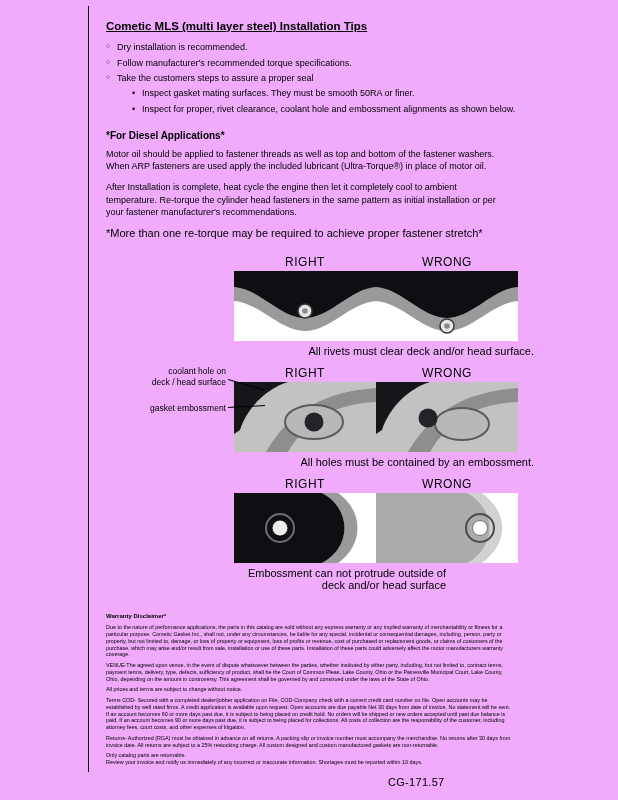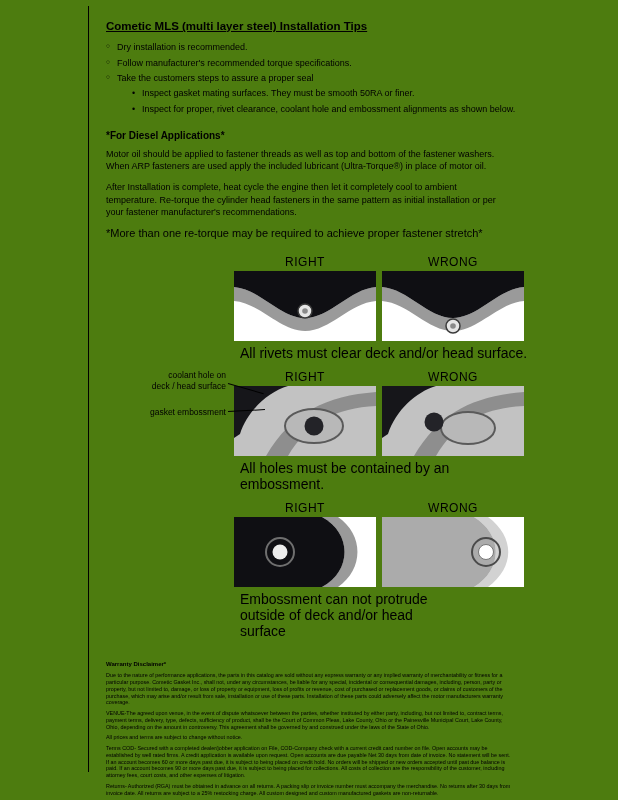--- a/index.html
+++ b/index.html
@@ -1,41 +1,41 @@
 <!DOCTYPE html>
 <html><head>
 <meta charset="utf-8">
 <style>
   html,body { margin:0; padding:0; background:#ffffff; }
   .page {
-    position:relative; width:618px; height:800px; background:#4d7c0f;
+    position:relative; width:618px; height:800px; background:#f0abfc;
     font-family:"Liberation Sans", sans-serif; color:#000; overflow:hidden;
   }
   .left-rule { position:absolute; left:88px; top:6px; width:1px; height:766px; background:#000; }
   .content { position:absolute; left:106px; top:20px; width:478px; }
 
   .title { font-size:11.5px; font-weight:bold; text-decoration:underline; margin:0 0 9px 0; }
 
   ul.tips { list-style:none; margin:0; padding:0; font-size:9px; line-height:1.35; }
   ul.tips > li { position:relative; padding-left:11px; margin-bottom:3.5px; }
   ul.tips > li::before { content:"○"; position:absolute; left:0; top:1px; font-size:6.5px; }
   ul.sub { list-style:none; margin:3px 0 0 15px; padding:0; }
   ul.sub > li { position:relative; padding-left:10px; margin-bottom:3.5px; }
   ul.sub > li::before { content:"•"; position:absolute; left:0; top:0; font-size:9px; }
 
   .diesel-heading { font-size:10px; font-weight:bold; margin:15px 0 7px 0; }
   p.bodytext { font-size:9px; line-height:1.35; margin:0 0 9px 0; width:402px; }
   p.note { font-size:11px; margin:3px 0 0 0; }
 
   .diagrams { margin:16px 0 0 128px; width:300px; }
-  .drow { position:relative; display:flex; gap:6px; margin-bottom:2px; }
+  .drow { position:relative; display:flex; margin-bottom:2px; }
   .dcol { width:142px; }
   .dlabel { text-align:center; font-size:12px; letter-spacing:0.5px; margin-bottom:2px; }
   svg.dimg { width:142px; height:70px; display:block; }
-  .caption { font-size:14px; margin:4px 0 9px 6px; }
+  .caption { font-size:11px; margin:4px 0 9px 0;text-align:right; }
   .caption.narrow { max-width:212px; }
 
   .ann { position:absolute; font-size:8.5px; text-align:right; line-height:1.25; }
   .ann1 { left:-100px; top:0; width:92px; }
   .ann2 { left:-122px; top:37px; width:114px; }
   .ann-line { position:absolute; height:1px; background:#000; transform-origin:left center; }
   .line1 { left:-6px; top:13px; width:37px; transform:rotate(16deg); }
   .line2 { left:-6px; top:41px; width:37px; transform:rotate(-3deg); }
 
   .disclaimer { margin-top:22px; width:408px; font-size:5.4px; line-height:1.25; }

